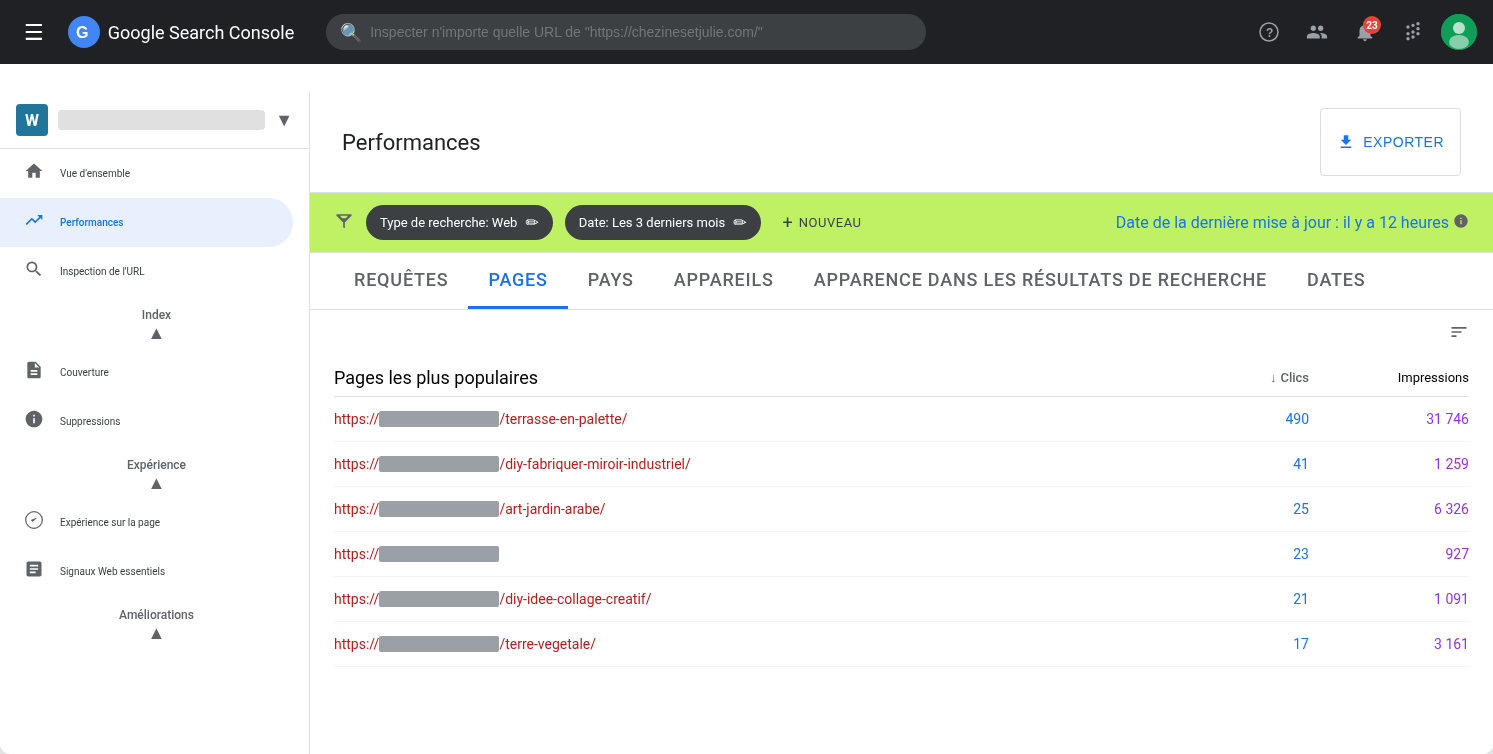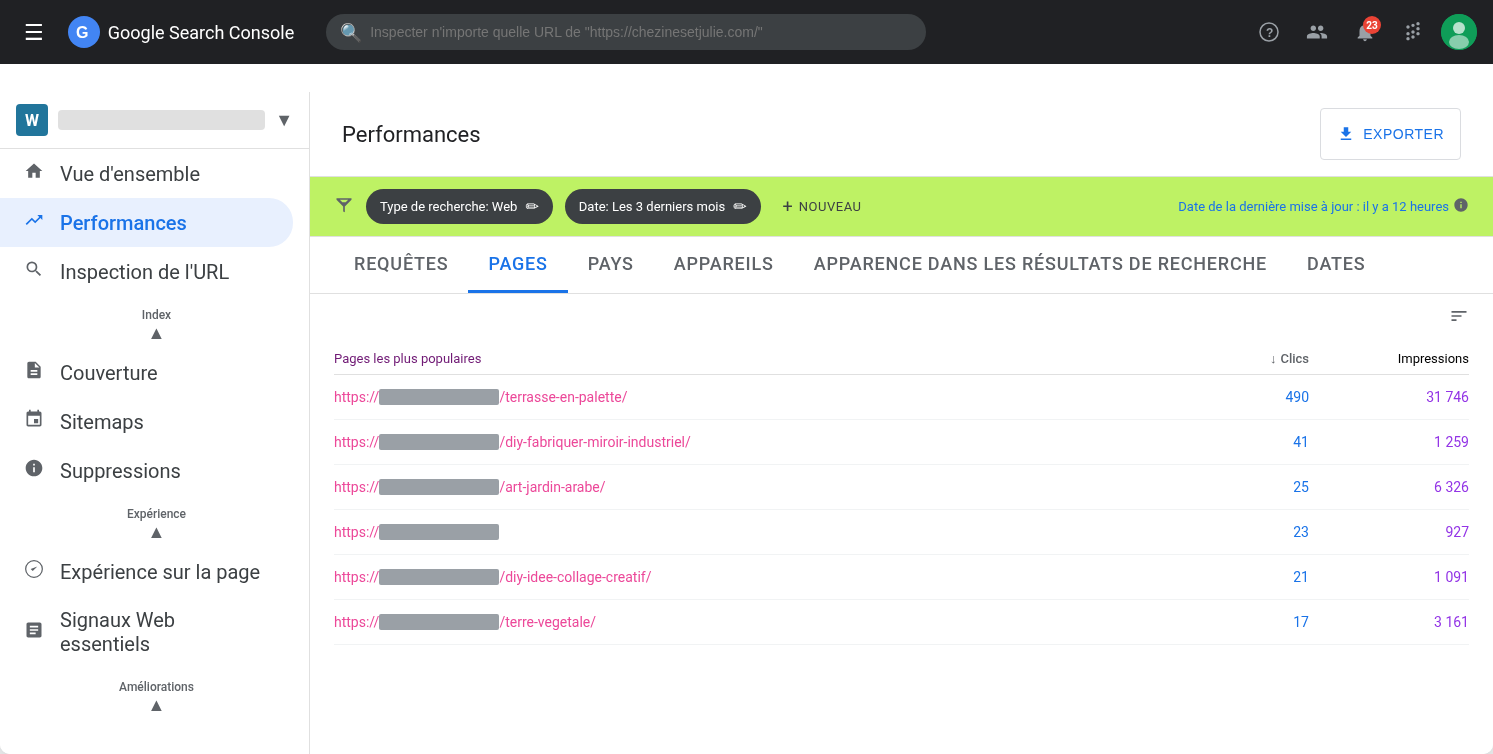--- a/index.html
+++ b/index.html
@@ -154,21 +154,21 @@
       cursor: pointer;
     }
 
     .sidebar-nav-item {
       display: flex;
       align-items: center;
       padding: 12px 24px;
       gap: 16px;
       cursor: pointer;
       color: #3c4043;
-      font-size: 20px;
+      font-size: 10px;
       font-weight: 400;
       border-radius: 0 24px 24px 0;
       margin-right: 16px;
     }
     .sidebar-nav-item.active {
       background: #e8f0fe;
       color: #1a73e8;
       font-weight: 500;
     }
     .sidebar-nav-icon { font-size: 20px; color: #5f6368; }
@@ -204,21 +204,21 @@
       font-weight: 400;
       color: #202124;
     }
     .export-btn {
       margin-left: auto;
       display: flex;
       align-items: center;
       gap: 8px;
       border: 1px solid #dadce0;
       border-radius: 4px;
-      padding: 16px 16px;
+      padding: 24px 16px;
       cursor: pointer;
       font-size: 14px;
       font-weight: 500;
       color: #1a73e8;
       background: #fff;
       letter-spacing: 0.5px;
     }
 
     
     .filters-row {
@@ -246,24 +246,24 @@
       display: flex;
       align-items: center;
       gap: 6px;
       color: #3c4043;
       font-size: 14px;
       cursor: pointer;
       padding: 6px 10px;
     }
     .date-info {
       margin-left: auto;
-      font-size: 13px;
+      font-size: 16px;
       color: #1a73e8;
       display: flex;
-      align-items: center;
+      align-items: flex-start;
       gap: 4px;
     }
     .date-info-icon { font-size: 16px; color: #5f6368; cursor: pointer; }
 
     
     .tabs {
       display: flex;
       border-bottom: 1px solid #e0e0e0;
       padding: 0 24px;
     }
@@ -293,21 +293,21 @@
 
     .table-container { padding: 0 24px; }
     .table-header {
       display: flex;
       align-items: center;
       padding: 8px 0;
       border-bottom: 1px solid #e0e0e0;
       font-size: 13px;
       color: #5f6368;
     }
-    .col-page { flex: 1; font-size: 13px; color: #701a75; }
+    .col-page { flex: 1; font-size: 18px; color: #000000; }
     .col-clics {
       width: 120px;
       text-align: right;
       display: flex;
       align-items: center;
       justify-content: flex-end;
       gap: 4px;
       font-size: 13px;
       color: #5f6368;
       font-weight: 500;
@@ -321,21 +321,21 @@
 
     .table-row {
       display: flex;
       align-items: center;
       padding: 14px 0;
       border-bottom: 1px solid #f1f3f4;
     }
     .col-page-val {
       flex: 1;
       font-size: 14px;
-      color: #ec4899;
+      color: #b91c1c;
       display: flex;
       align-items: center;
       gap: 0;
     }
     .redacted {
       display: inline-block;
       background: #9aa0a6;
       height: 16px;
       border-radius: 2px;
       vertical-align: middle;
@@ -483,28 +483,20 @@
 
       <div class="sidebar-nav-item">
         <span class="sidebar-nav-icon">
           <svg width="20" height="20" viewBox="0 0 24 24" fill="#5f6368">
               <path d="M14 2H6c-1.1 0-1.99.9-1.99 2L4 20c0 1.1.89 2 1.99 2H18c1.1 0 2-.9 2-2V8l-6-6zm2 16H8v-2h8v2zm0-4H8v-2h8v2zm-3-5V3.5L18.5 9H13z"></path>
             </svg>
         </span>
         <span>Couverture</span>
       </div>
 
-      <div class="sidebar-nav-item">
-        <span class="sidebar-nav-icon">
-          <svg width="20" height="20" viewBox="0 0 24 24" fill="#5f6368">
-              <path d="M17 12h-5v5h5v-5zM16 1v2H8V1H6v2H5c-1.11 0-1.99.9-1.99 2L3 19c0 1.1.89 2 2 2h14c1.1 0 2-.9 2-2V5c0-1.1-.9-2-2-2h-1V1h-2zm3 18H5V8h14v11z"></path>
-            </svg>
-        </span>
-        <span>Sitemaps</span>
-      </div>
 
       <div class="sidebar-nav-item">
         <span class="sidebar-nav-icon">
           <svg width="20" height="20" viewBox="0 0 24 24" fill="#5f6368">
               <path d="M12 2C6.48 2 2 6.48 2 12s4.48 10 10 10 10-4.48 10-10S17.52 2 12 2zm1 15h-2v-6h2v6zm0-8h-2V7h2v2z"></path>
             </svg>
         </span>
         <span>Suppressions</span>
       </div>
 

